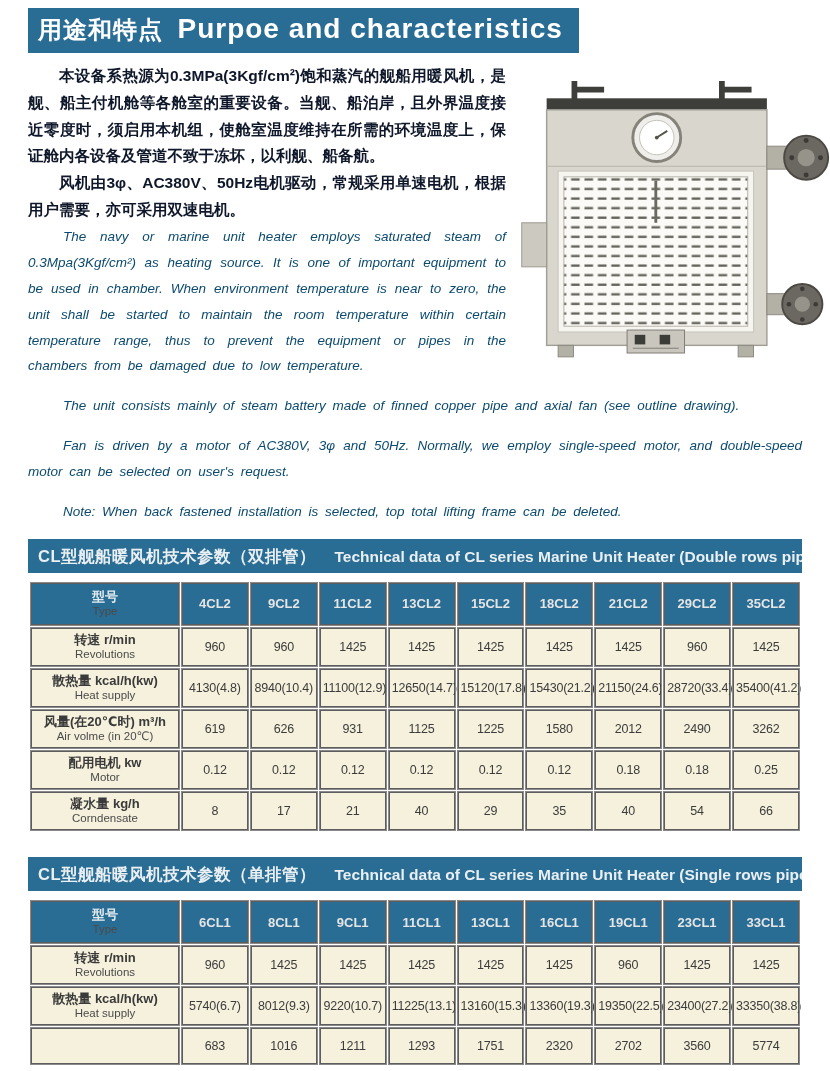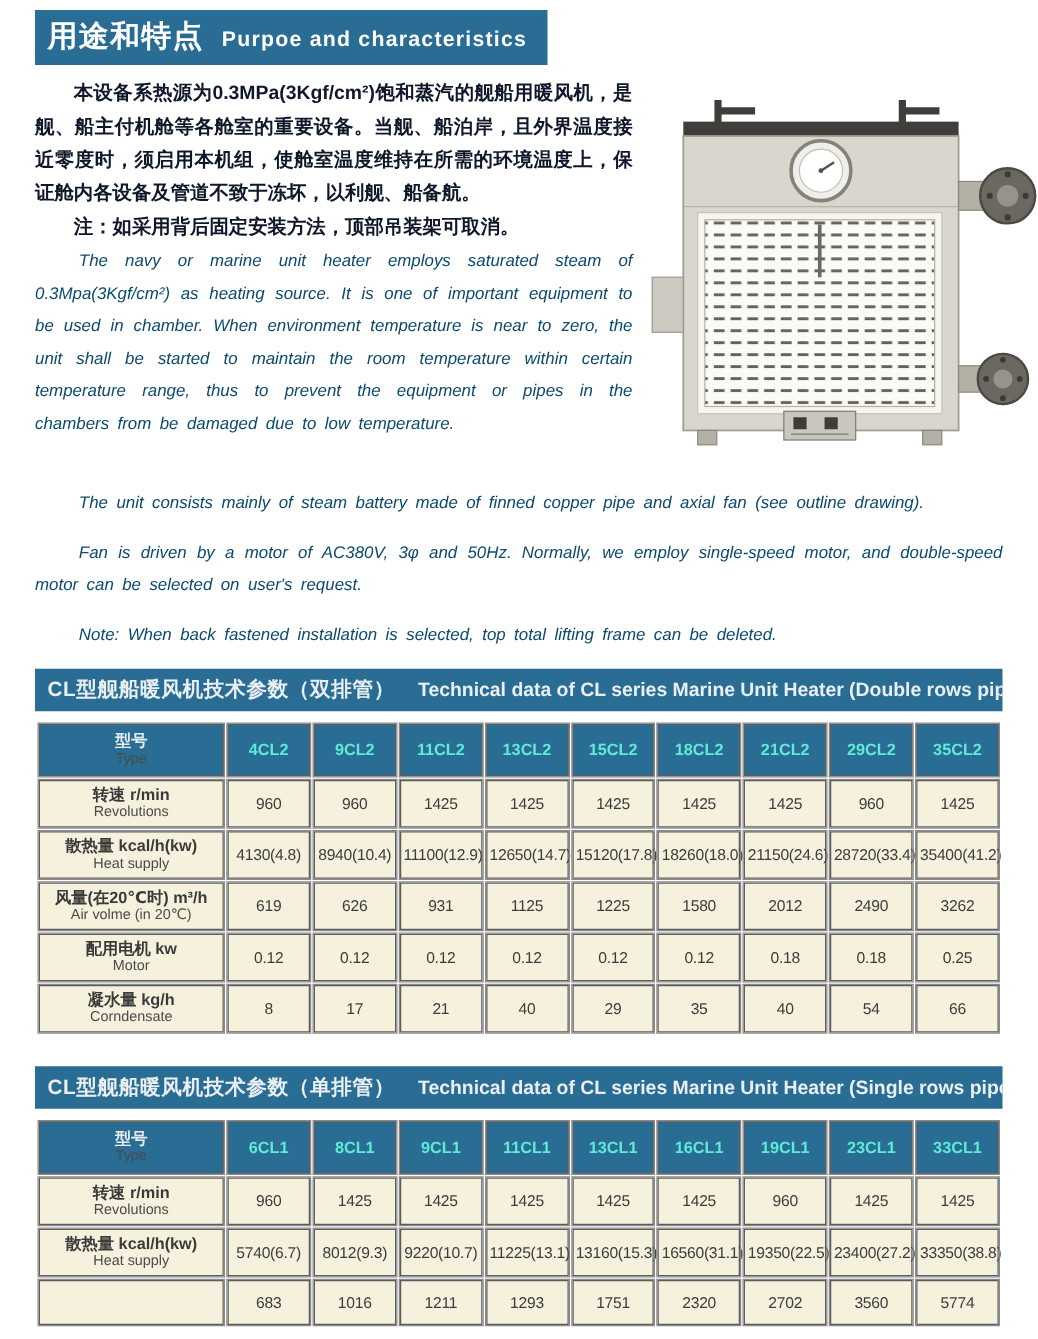--- a/index.html
+++ b/index.html
@@ -18,21 +18,21 @@
   }
   
   .title-banner {
     display: inline-block;
     background: #2a6d94;
     color: #ffffff;
     padding: 5px 16px 7px 10px;
     margin-bottom: 10px;
   }
   .title-banner .cn { font-size: 24px; font-weight: bold; letter-spacing: 1px; }
-  .title-banner .en { font-size: 17px; font-weight: bold; margin-left: 10px; letter-spacing: 1px; }
+  .title-banner .en { font-size: 28px; font-weight: bold; margin-left: 10px; letter-spacing: 1px; }
   
   .intro-row { display: flex; align-items: flex-start; }
   .intro-text { width: 478px; flex: 0 0 478px; }
   p.cn {
     font-size: 15.5px;
     font-weight: 600;
     line-height: 1.73;
     text-align: justify;
     text-indent: 2em;
     color: #0f172a;
@@ -75,21 +75,21 @@
     border: 1px solid #5d5d5d;
     outline: 1px solid #8a8a8a;
     outline-offset: 0px;
     text-align: center;
     vertical-align: middle;
     padding: 3px 2px;
   }
   table.spec col.c-label { width: 148px; }
   th.head-cell {
     background: #2a6d94;
-    color: #5eead4;
+    color: #e5e5e5;
     font-size: 13px;
     font-weight: 600;
     height: 42px;
   }
   th.label-cell {
     background: #f5f1dc;
     color: #3a3a3a;
     height: 36px;
     margin-top: 17px;
   }
@@ -112,21 +112,21 @@
 <div class="page">
 
   <div class="title-banner">
     <span class="cn">用途和特点</span>
     <span class="en">Purpoe and characteristics</span>
   </div>
 
   <div class="intro-row">
     <div class="intro-text">
       <p class="cn">本设备系热源为0.3MPa(3Kgf/cm²)饱和蒸汽的舰船用暖风机，是舰、船主付机舱等各舱室的重要设备。当舰、船泊岸，且外界温度接近零度时，须启用本机组，使舱室温度维持在所需的环境温度上，保证舱内各设备及管道不致于冻坏，以利舰、船备航。</p>
-      <p class="cn">注：如采用背后固定安装方法，顶部吊装架可取消。</p>
+      <p class="cn">风机由3φ、AC380V、50Hz电机驱动，常规采用单速电机，根据用户需要，亦可采用双速电机。</p>
       <p class="en">The navy or marine unit heater employs saturated steam of 0.3Mpa(3Kgf/cm²) as heating source. It is one of important equipment to be used in chamber. When environment temperature is near to zero, the unit shall be started to maintain the room temperature within certain temperature range, thus to prevent the equipment or pipes in the chambers from be damaged due to low temperature.</p>
     </div>
 
     <div class="product-figure">
       <svg width="316" height="306" viewBox="0 0 330 310">
         <defs>
           <pattern id="grille" width="14" height="10" patternUnits="userSpaceOnUse">
             <rect width="14" height="10" fill="#fbfaf6"></rect>
             <rect x="1.5" y="3.5" width="9" height="2.4" fill="#62625a"></rect>
           </pattern>
@@ -235,21 +235,21 @@
         <tr>
           <th class="label-cell">
             <div class="lbl-cn">散热量 kcal/h(kw)</div>
             <div class="lbl-en">Heat supply</div>
           </th>
           <td class="val-cell">4130(4.8)</td>
           <td class="val-cell">8940(10.4)</td>
           <td class="val-cell">11100(12.9)</td>
           <td class="val-cell">12650(14.7)</td>
           <td class="val-cell">15120(17.8)</td>
-          <td class="val-cell">18260(18.0)</td>
+          <td class="val-cell">15430(21.2)</td>
           <td class="val-cell">21150(24.6)</td>
           <td class="val-cell">28720(33.4)</td>
           <td class="val-cell">35400(41.2)</td>
         </tr>
         <tr>
           <th class="label-cell">
             <div class="lbl-cn">风量(在20℃时) m³/h</div>
             <div class="lbl-en">Air volme (in 20℃)</div>
           </th>
           <td class="val-cell">619</td>
@@ -348,21 +348,21 @@
         <tr>
           <th class="label-cell">
             <div class="lbl-cn">散热量 kcal/h(kw)</div>
             <div class="lbl-en">Heat supply</div>
           </th>
           <td class="val-cell">5740(6.7)</td>
           <td class="val-cell">8012(9.3)</td>
           <td class="val-cell">9220(10.7)</td>
           <td class="val-cell">11225(13.1)</td>
           <td class="val-cell">13160(15.3)</td>
-          <td class="val-cell">16560(31.1)</td>
+          <td class="val-cell">13360(19.3)</td>
           <td class="val-cell">19350(22.5)</td>
           <td class="val-cell">23400(27.2)</td>
           <td class="val-cell">33350(38.8)</td>
         </tr>
         <tr>
           <th class="label-cell"></th>
           <td class="val-cell">683</td>
           <td class="val-cell">1016</td>
           <td class="val-cell">1211</td>
           <td class="val-cell">1293</td>

